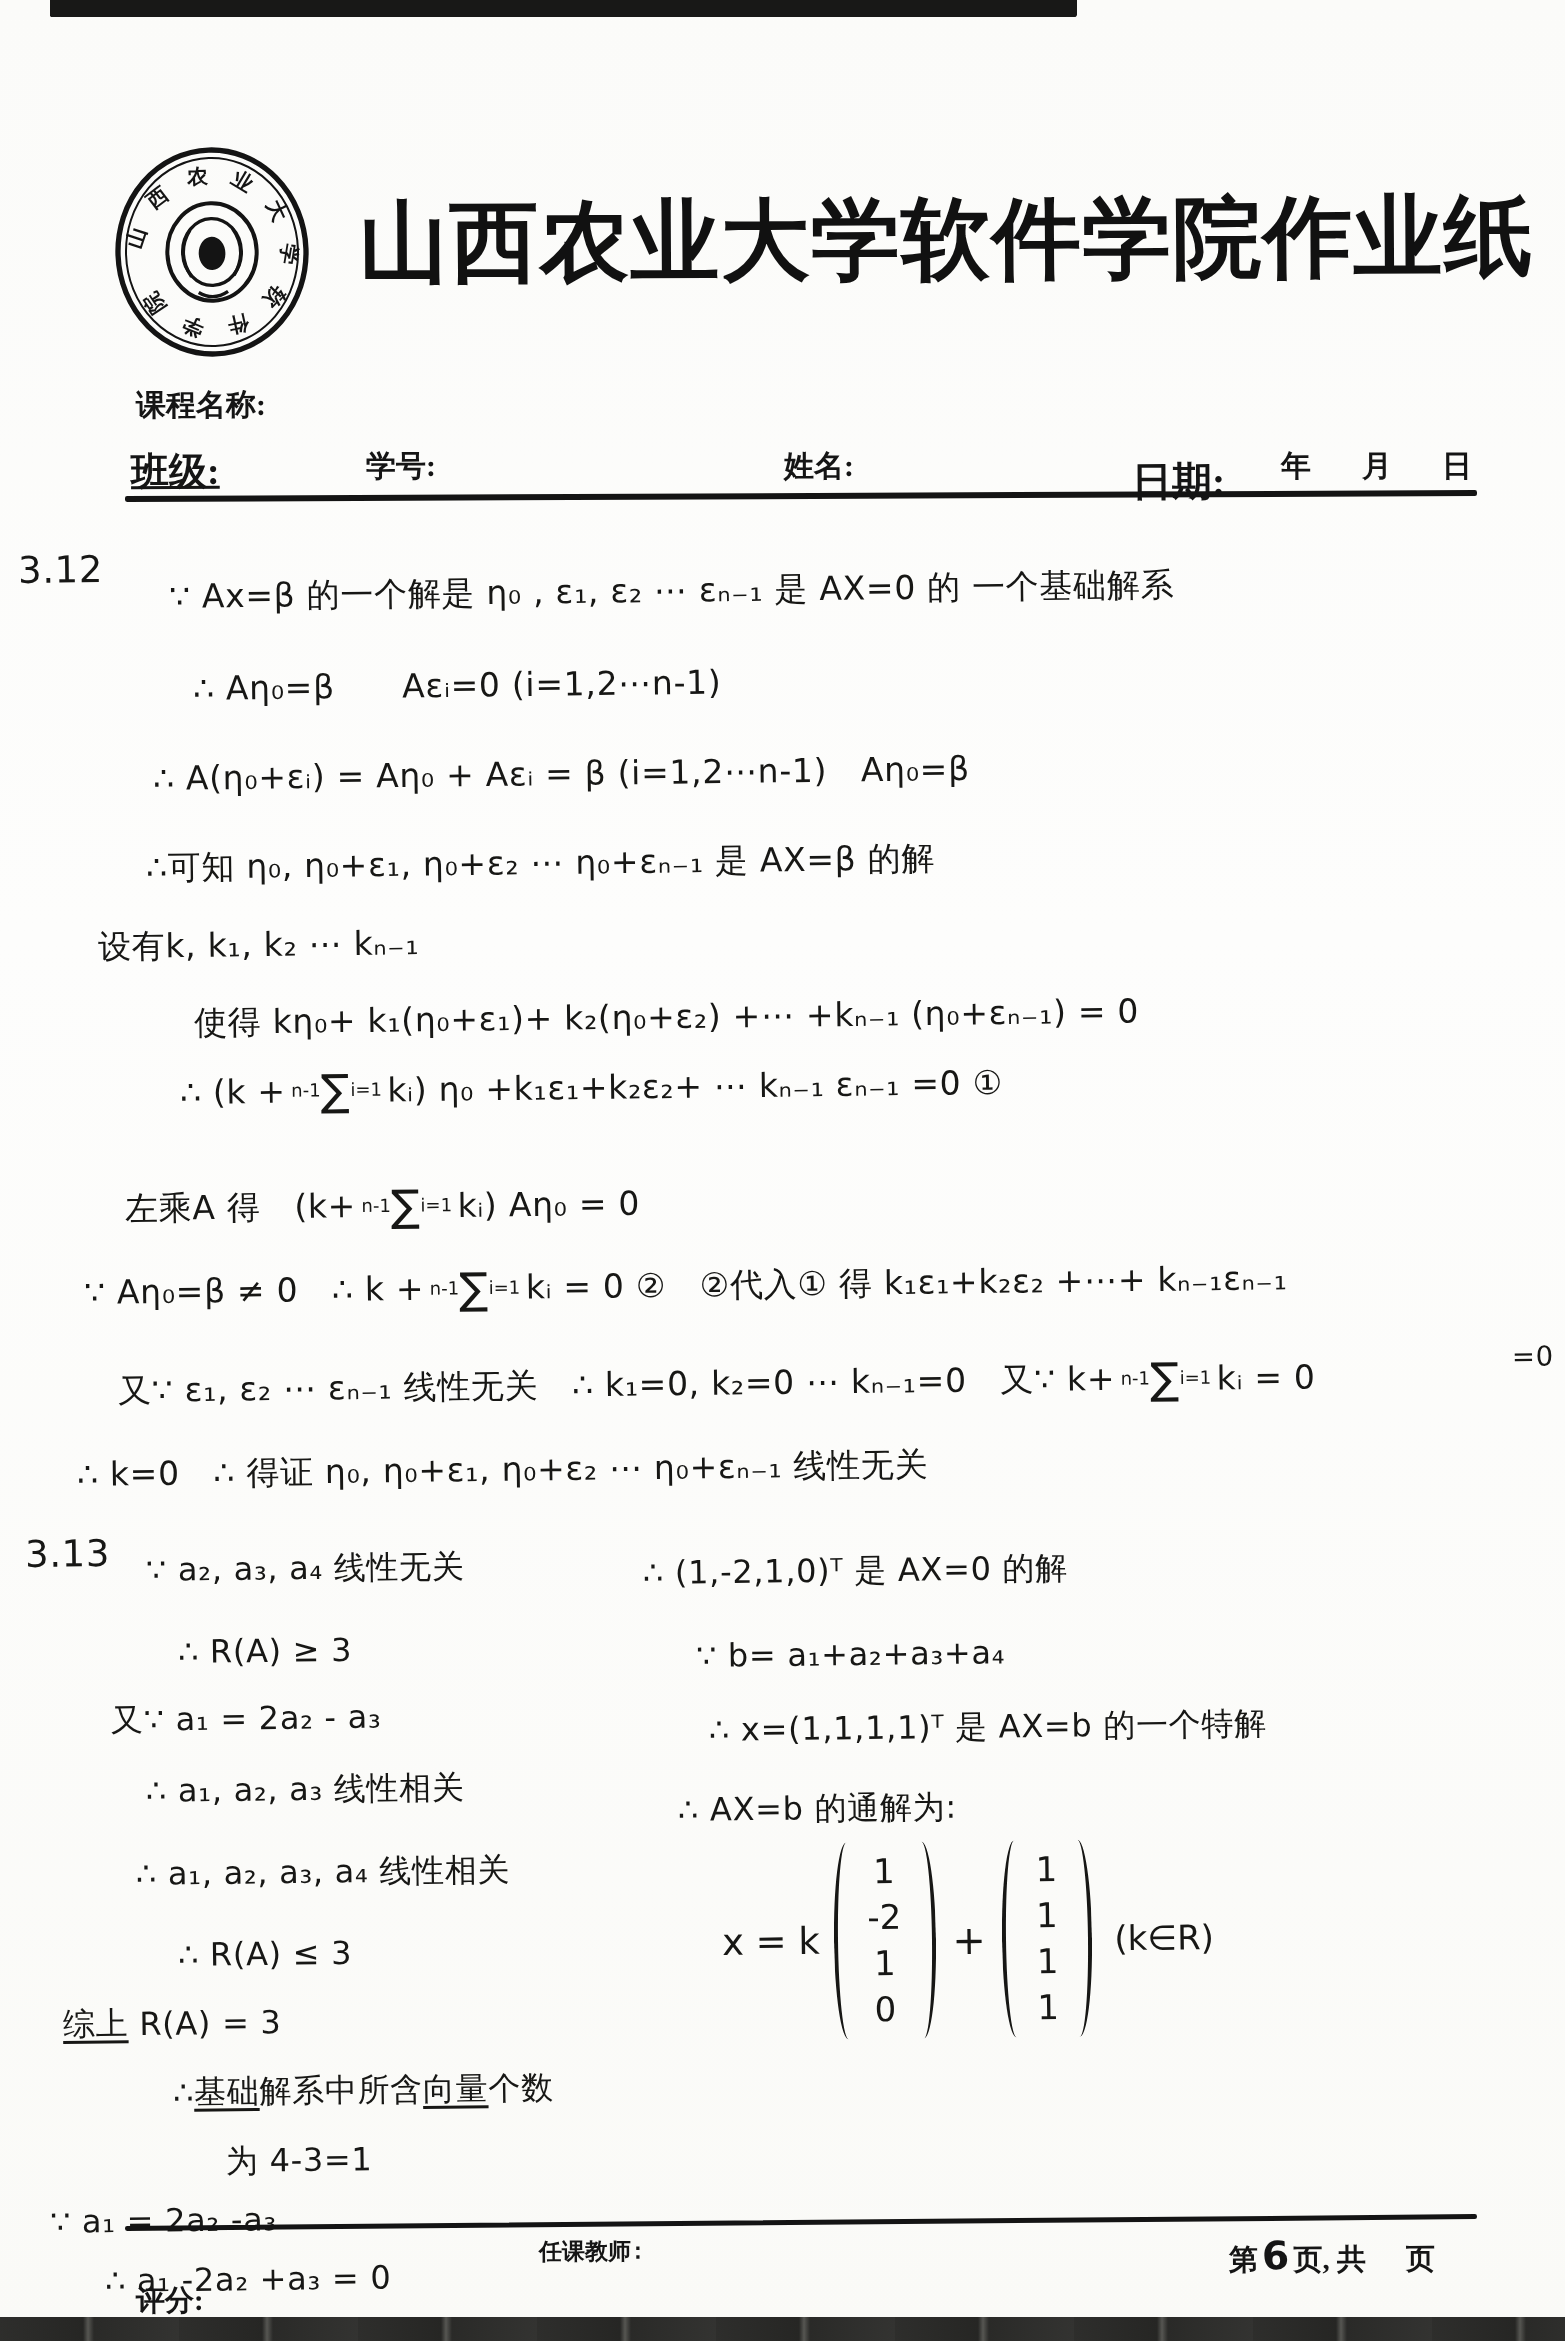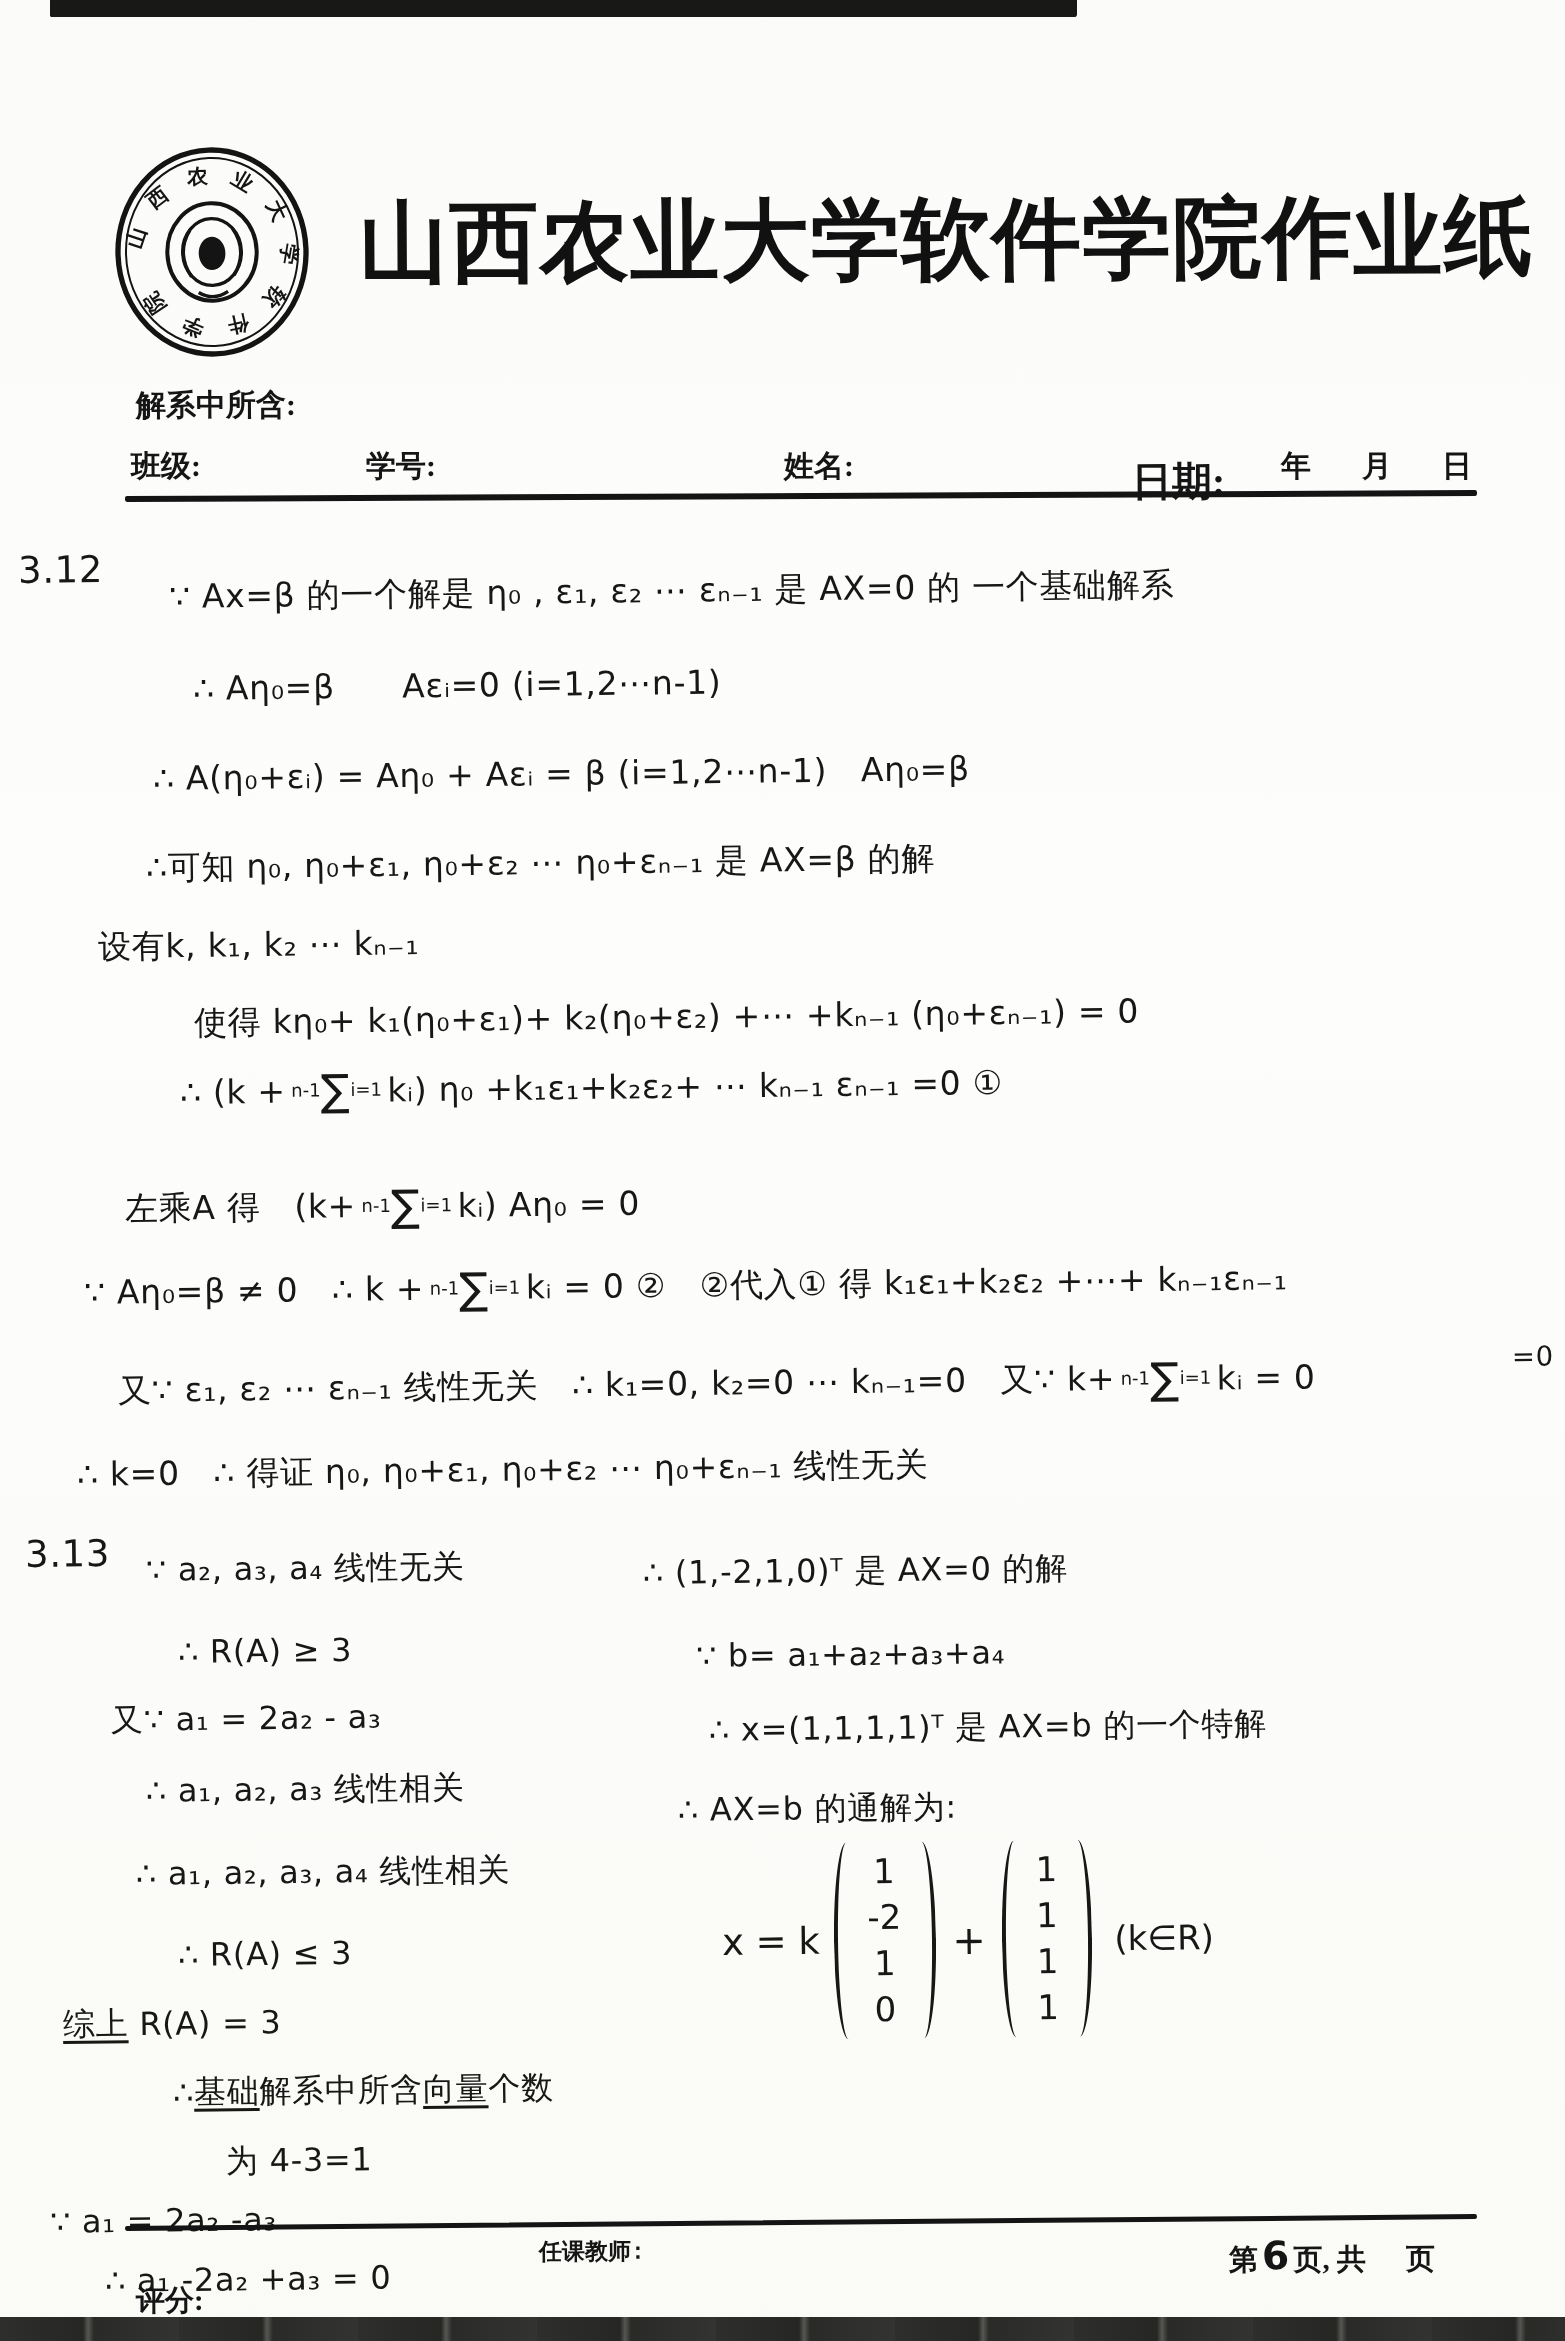--- a/index.html
+++ b/index.html
@@ -89,22 +89,22 @@
     <ellipse cx="150" cy="162" rx="67" ry="73" fill="none" stroke="#141414" stroke-width="6"></ellipse>
     <ellipse cx="150" cy="162" rx="44" ry="50" fill="none" stroke="#141414" stroke-width="5"></ellipse>
     <path d="M 118 128 Q 96 162 118 198" fill="none" stroke="#141414" stroke-width="5"></path>
     <path d="M 182 128 Q 204 162 182 198" fill="none" stroke="#141414" stroke-width="5"></path>
     <ellipse cx="150" cy="164" rx="20" ry="25" fill="#141414"></ellipse>
     <path d="M 128 222 Q 150 236 172 222" fill="none" stroke="#141414" stroke-width="5"></path>
   </svg>
 
   <div class="title" style="left:359px;top:180px;font-size:89px;">山西农业大学软件学院作业纸</div>
 
-  <div class="formlabel" style="left:136px;top:385px;font-size:30px;">解系中所含:</div>
-  <div class="formlabel" style="left:131px;top:446px;font-size:30px;">班级:</div>
+  <div class="formlabel" style="left:136px;top:385px;font-size:30px;">课程名称:</div>
+  <div class="formlabel" style="left:131px;top:446px;font-size:38px;text-decoration:underline;">班级:</div>
   <div class="formlabel" style="left:366px;top:446px;font-size:30px;">学号:</div>
   <div class="formlabel" style="left:784px;top:446px;font-size:30px;">姓名:</div>
   <div class="formlabel" style="left:1132px;top:454px;font-size:40px;">日期:</div>
   <div class="formlabel" style="left:1281px;top:446px;font-size:30px;">年</div>
   <div class="formlabel" style="left:1362px;top:446px;font-size:30px;">月</div>
   <div class="formlabel" style="left:1442px;top:446px;font-size:30px;">日</div>
   <div class="rule" style="left:125px;top:493px;width:1352px;height:5.5px;transform:rotate(-0.25deg);"></div>
 
   <div class="hw sz54" style="left:18px;top:549px;">3.12</div>
   <div class="hw sz48" style="left:169px;top:575px;">∵ Ax=β 的一个解是 η₀ , ε₁, ε₂ ⋯ εₙ₋₁ 是 AX=0 的 一个基础解系</div>

